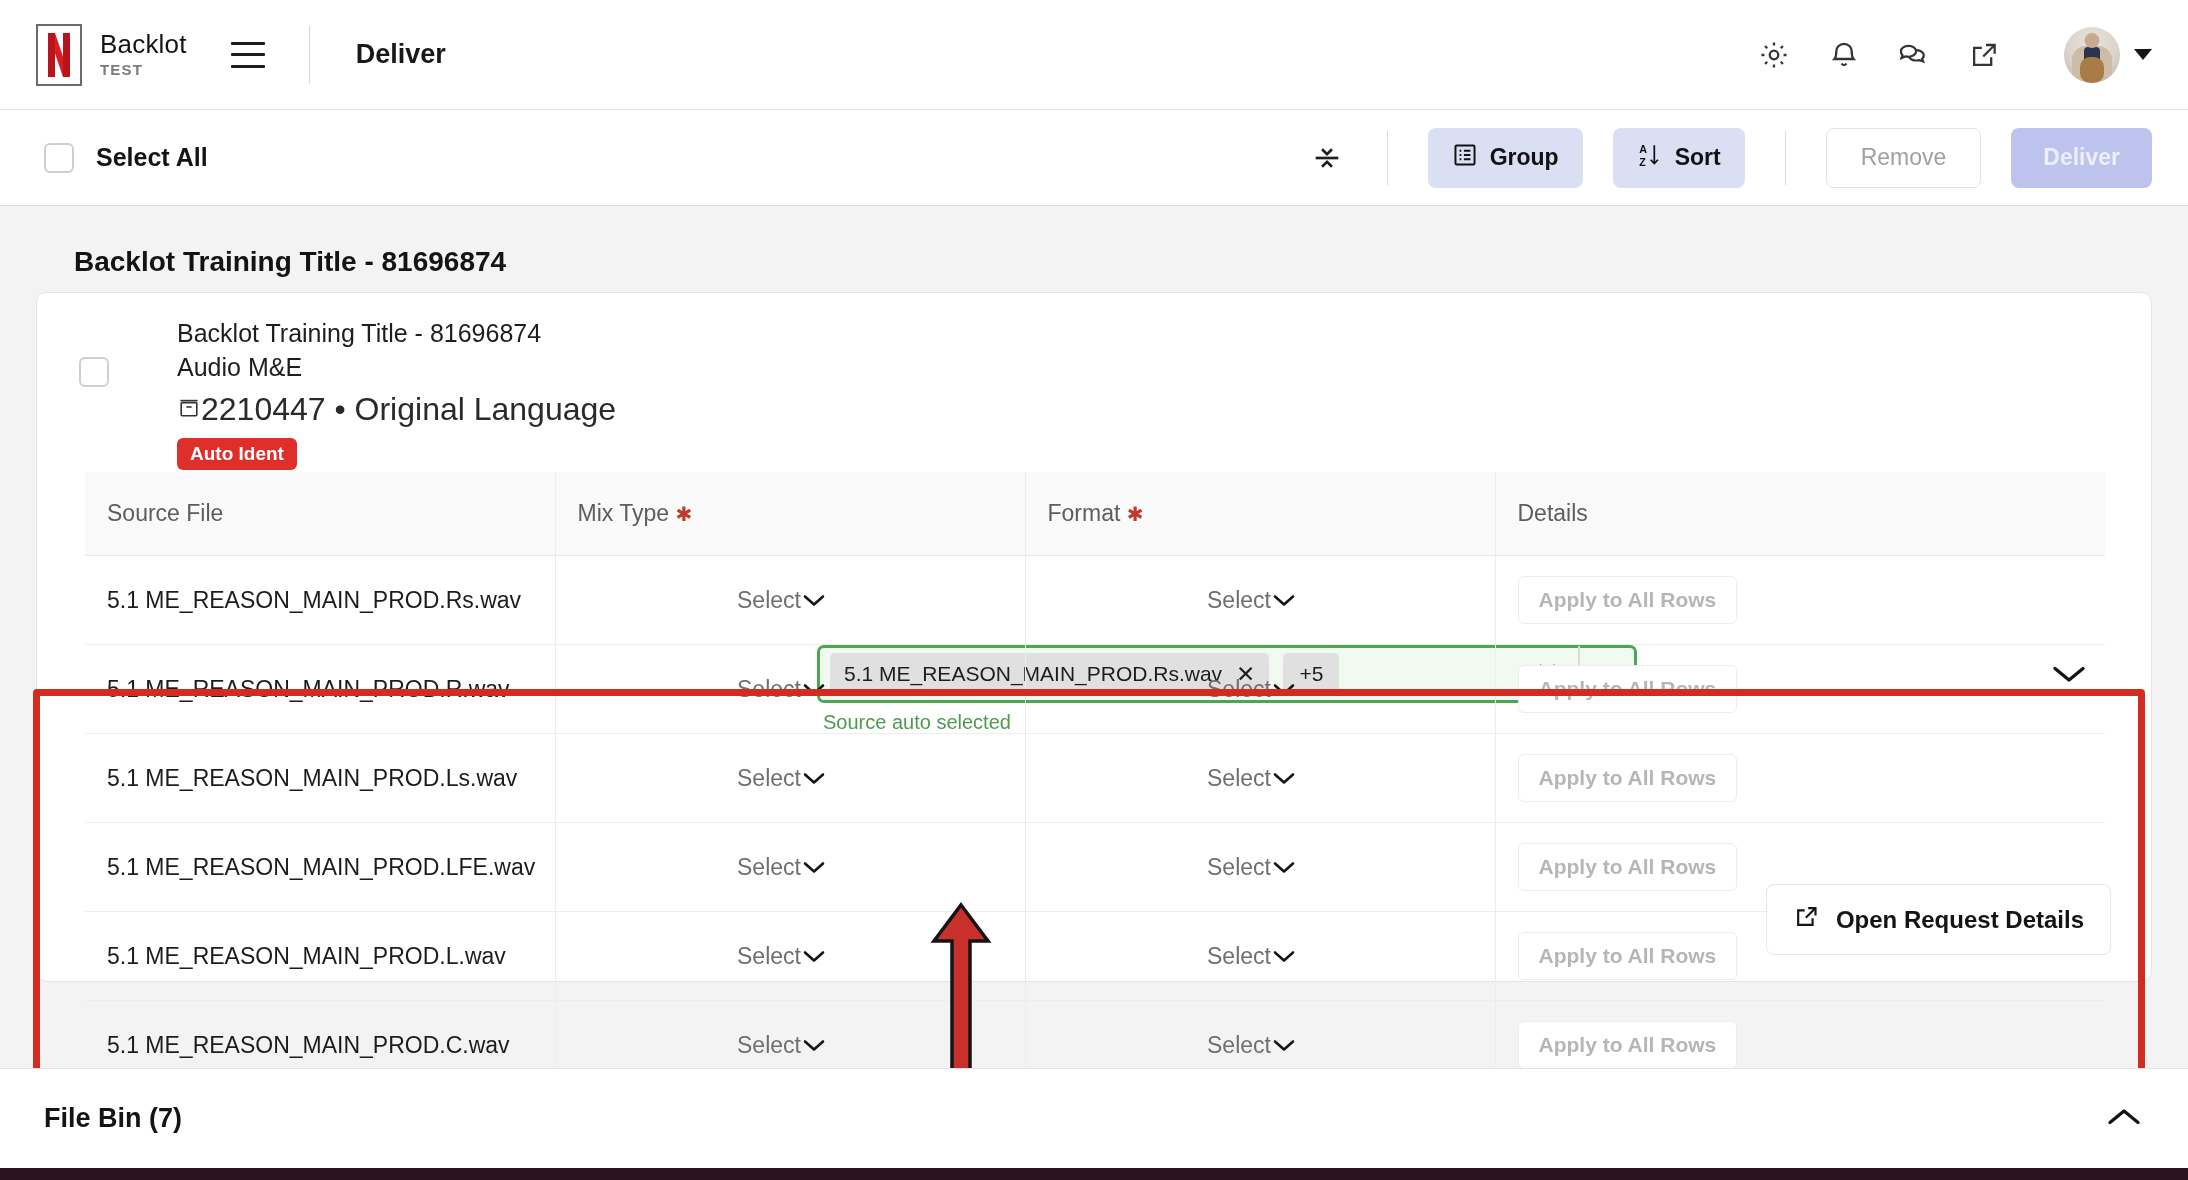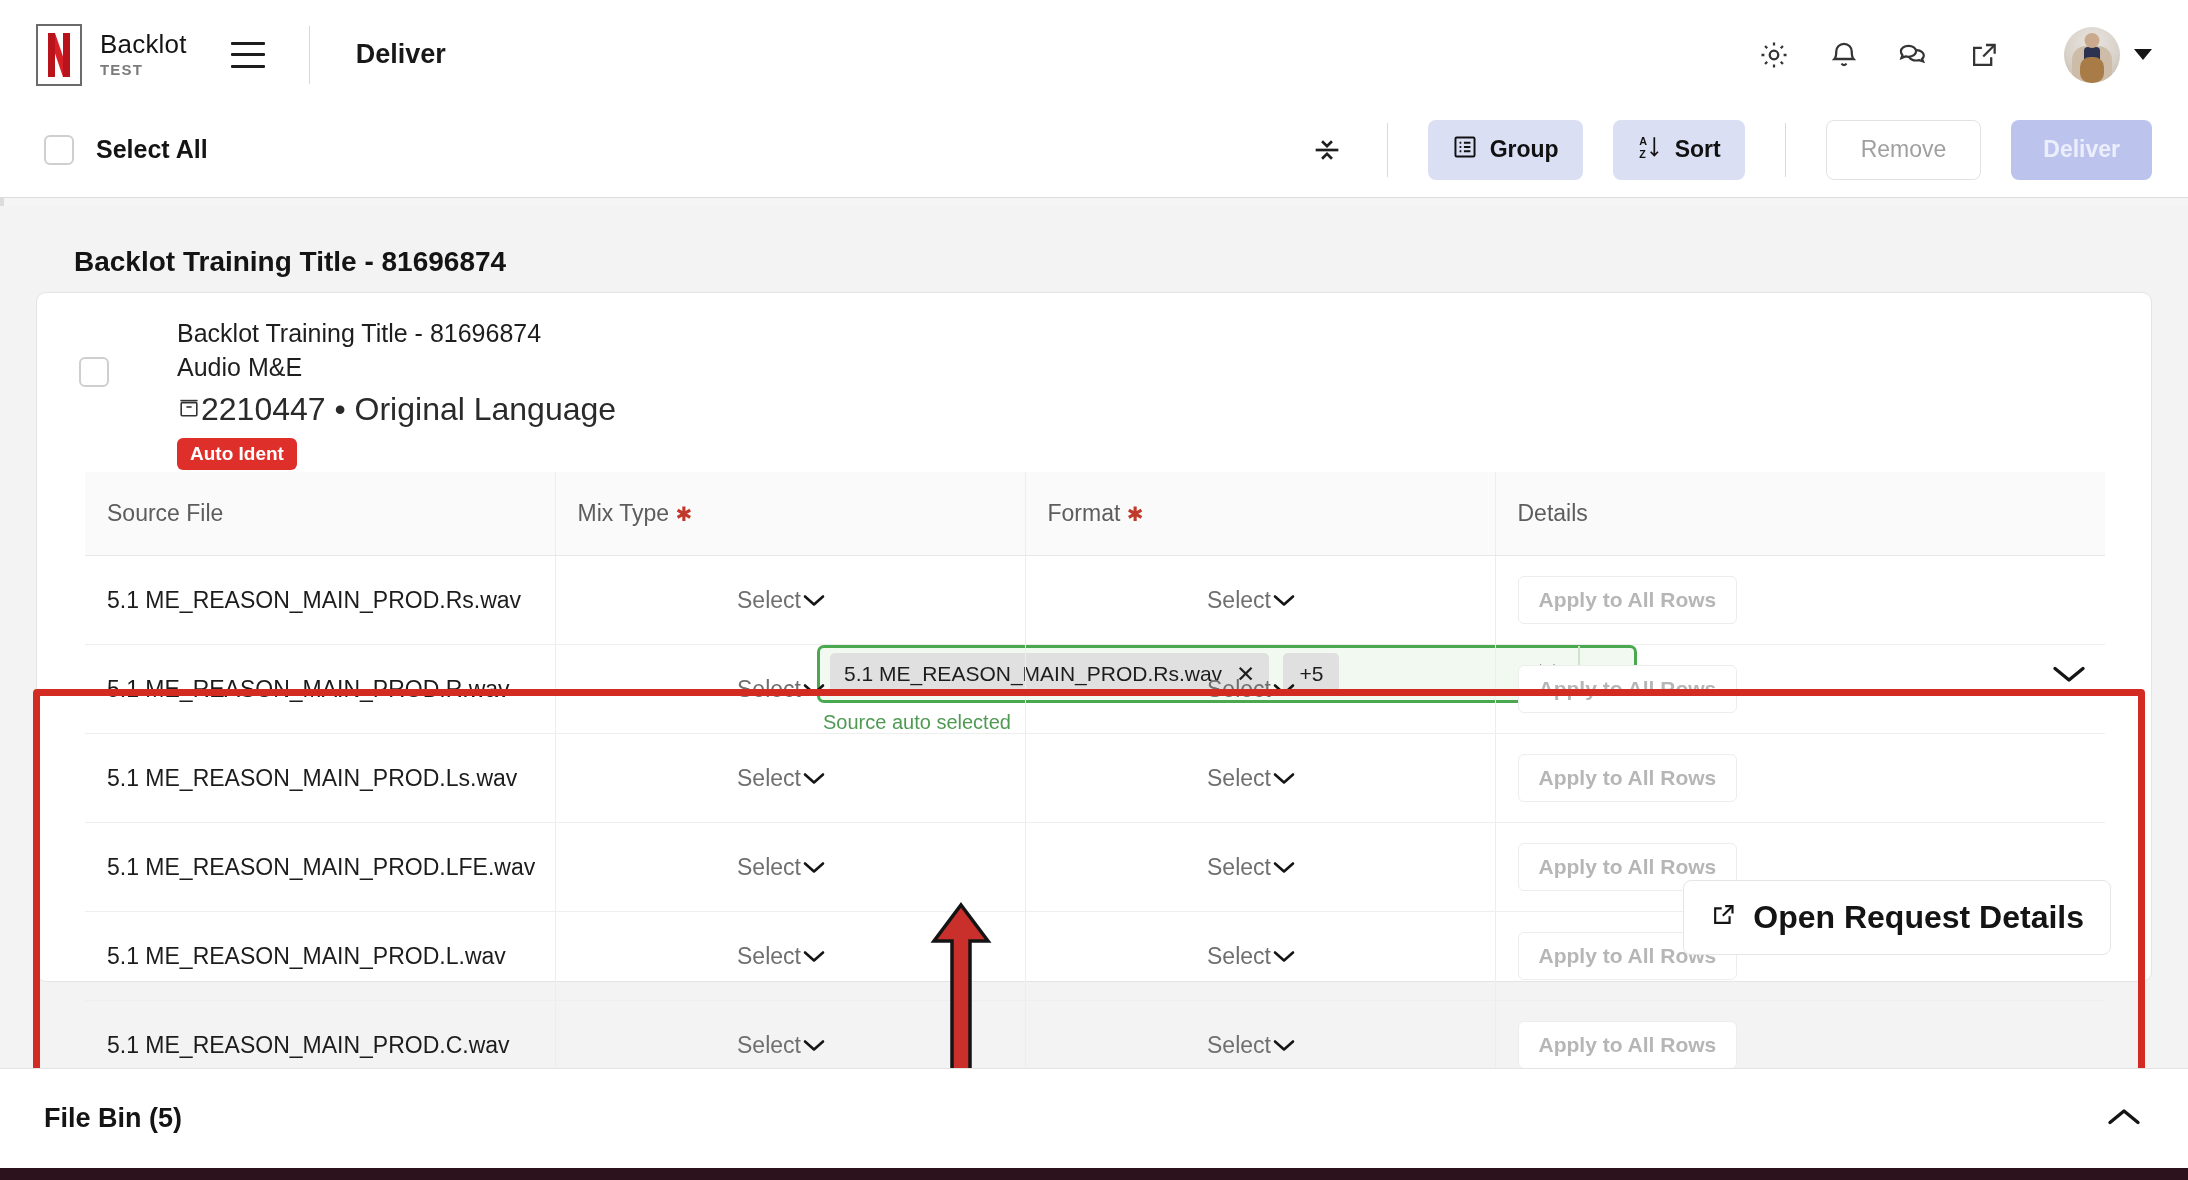--- a/index.html
+++ b/index.html
@@ -44,21 +44,21 @@
     overflow: hidden; position: relative; cursor: pointer;
   }
   .avatar .av-head { position: absolute; left: 50%; top: 6px; transform: translateX(-50%); width: 15px; height: 15px; border-radius: 50%; background: #caa98c; }
   .avatar .av-body { position: absolute; left: 50%; top: 19px; transform: translateX(-50%); width: 40px; height: 37px; border-radius: 14px 14px 0 0; background: #cdbda8; }
   .avatar .av-suit { position: absolute; left: 50%; top: 20px; transform: translateX(-50%); width: 16px; height: 30px; background: #2c3350; border-radius: 4px; }
   .avatar .av-dog { position: absolute; left: 50%; top: 30px; transform: translateX(-50%); width: 24px; height: 26px; border-radius: 10px; background: #a97b46; }
   .caret-down { width: 0; height: 0; border-left: 9px solid transparent; border-right: 9px solid transparent; border-top: 11px solid #161616; cursor: pointer; }
 
   
   .toolbar {
-    position: absolute; left: 0; top: 102px; width: 2188px; height: 96px;
+    position: absolute; left: 0; top: 110px; width: 2188px; height: 96px;
     background: #ffffff; border-bottom: 1px solid #dcdcdc;
     display: flex; align-items: center;
   }
   .checkbox {
     width: 30px; height: 30px; border: 2px solid #cfcfcf; border-radius: 6px; background: #fff; cursor: pointer;
   }
   .select-all { display: flex; align-items: center; gap: 22px; margin-left: 44px; }
   .select-all-label { font-size: 25px; font-weight: 700; color: #141414; }
 
   .toolbar-right { margin-left: auto; display: flex; align-items: center; margin-right: 36px; gap: 30px; }
@@ -139,21 +139,21 @@
     display: inline-flex; align-items: center; justify-content: center;
     border: 1px solid #ededed; border-radius: 6px; background: #fff;
     color: #b6b6b6; font-size: 21px; font-weight: 700; padding: 11px 20px; cursor: pointer;
     font-family: "Liberation Sans", sans-serif;
   }
 
   .open-details {
     position: absolute; right: 40px; bottom: 26px;
     display: inline-flex; align-items: center; gap: 16px;
     background: #fff; border: 1px solid #e6e6e6; border-radius: 8px;
-    padding: 18px 26px; font-size: 32px; font-weight: 700; color: #141414; cursor: pointer;
+    padding: 18px 26px; font-size: 24px; font-weight: 700; color: #141414; cursor: pointer;
   }
 
   
   .filebin {
     position: absolute; left: 0; bottom: 12px; width: 2188px; height: 100px;
     background: #ffffff; border-top: 1px solid #e4e4e4;
     display: flex; align-items: center; padding: 0 44px 0 44px;
   }
   .filebin-title { font-size: 27px; font-weight: 700; color: #141414; }
   .filebin-chevron { margin-left: auto; cursor: pointer; }
@@ -481,21 +481,21 @@
 
     <div class="anno-rect"></div>
     <div class="anno-arrow">
       <svg width="62" height="360" viewBox="0 0 62 360">
         <polygon points="31,4 58,40 40,40 40,356 22,356 22,40 4,40" fill="#c9302c" stroke="#141414" stroke-width="3.5" stroke-linejoin="miter"></polygon>
       </svg>
     </div>
   </div>
 
   <div class="filebin">
-    <div class="filebin-title">File Bin (5)</div>
+    <div class="filebin-title">File Bin (7)</div>
     <div class="filebin-chevron">
       <svg width="40" height="26" viewBox="0 0 40 26" fill="none" stroke="#151515" stroke-width="3.4" stroke-linecap="round" stroke-linejoin="round">
         <path d="M6 18.5 20 7 34 18.5"></path>
       </svg>
     </div>
   </div>
   <div class="bottom-strip"></div>
 </div>
 
 </body></html>

